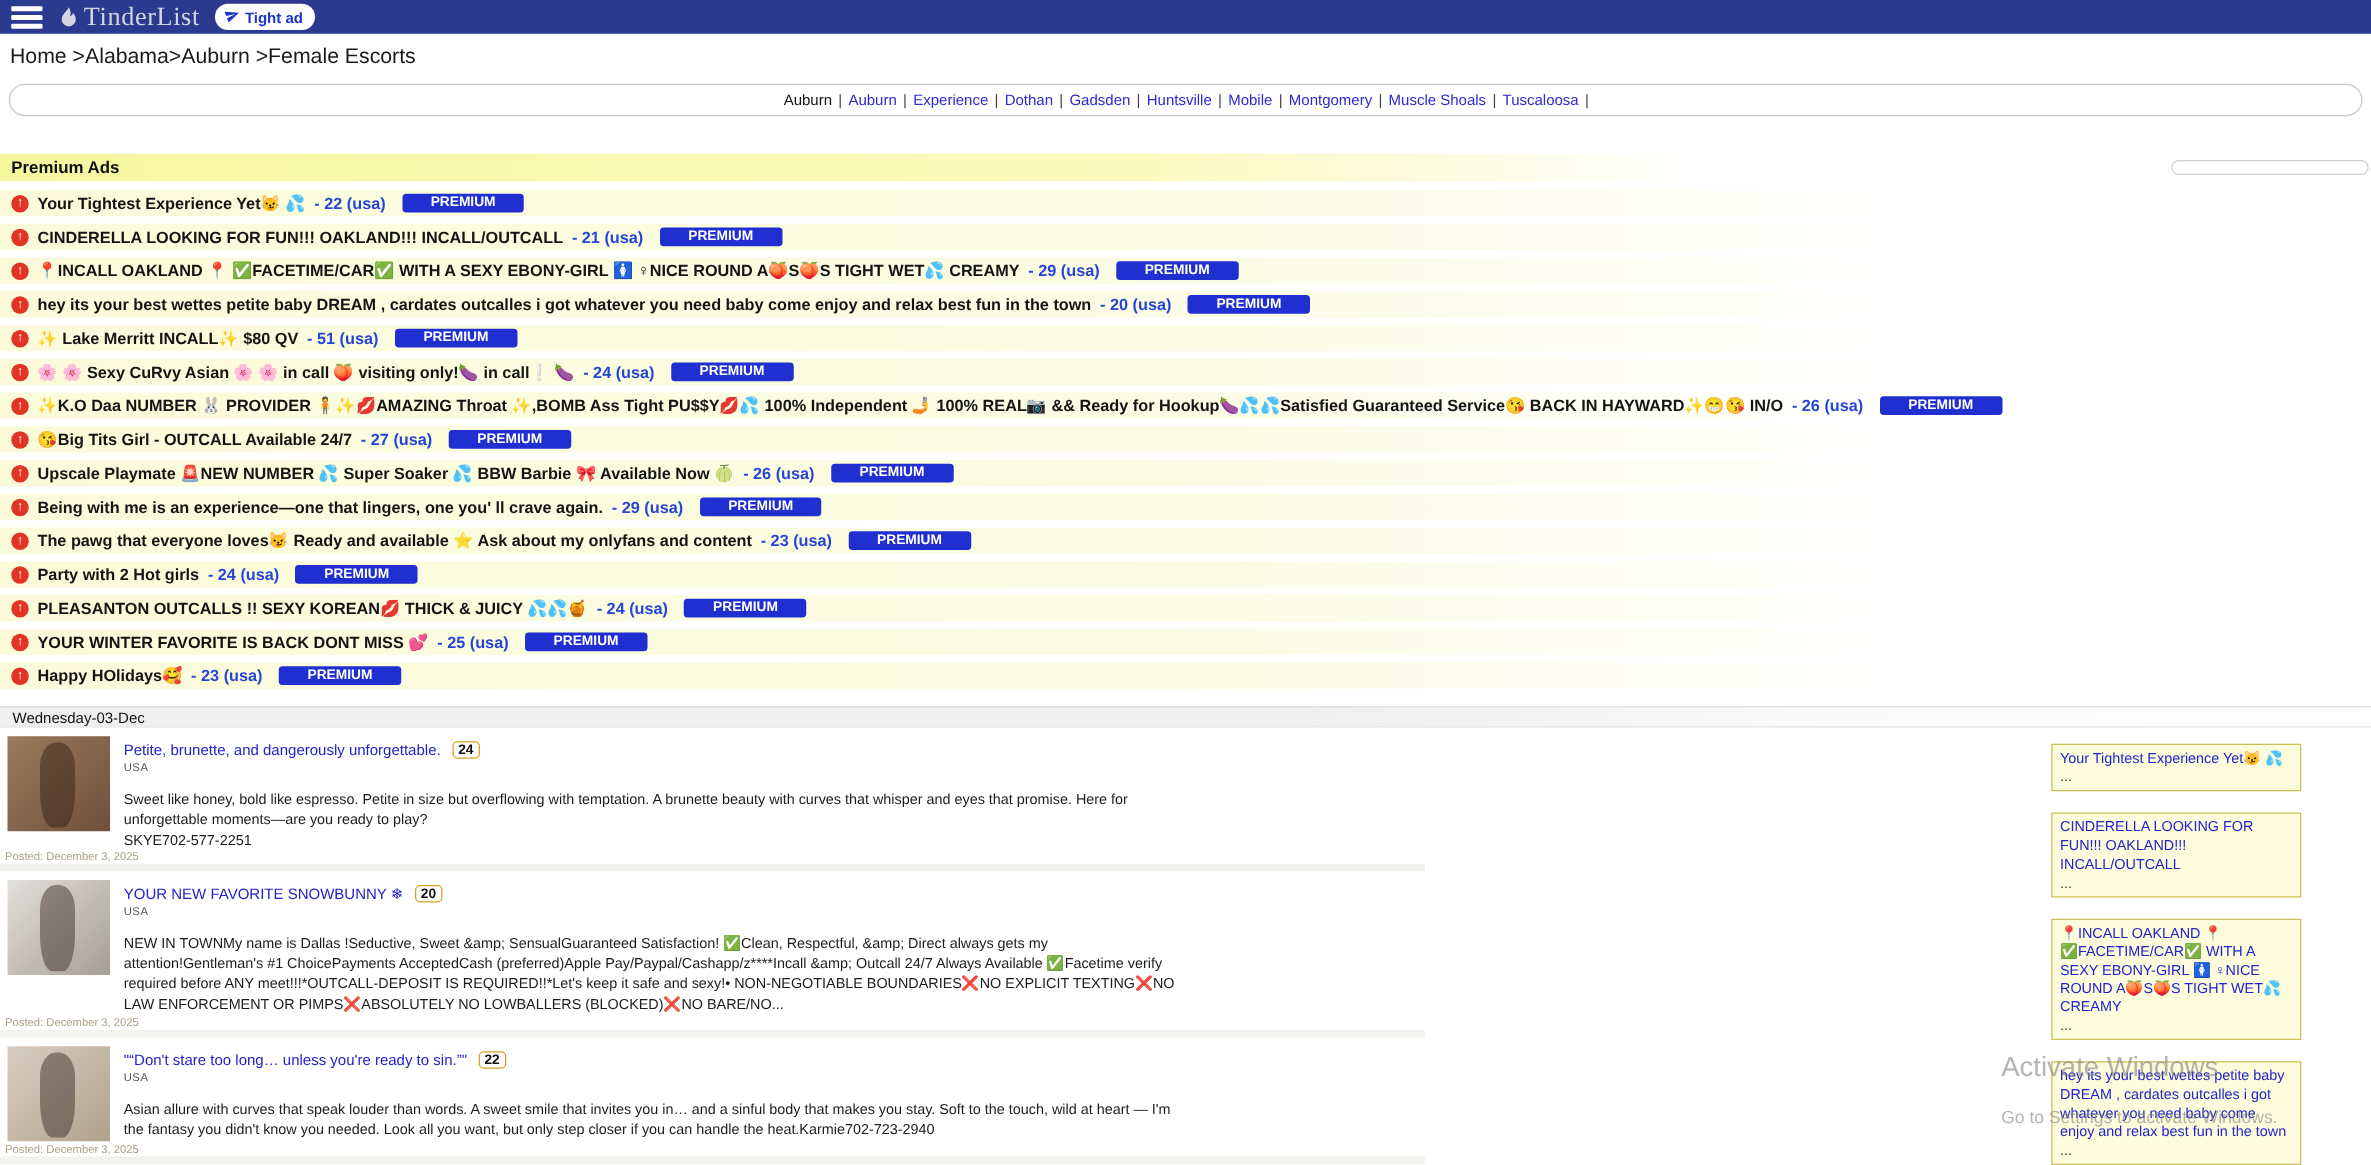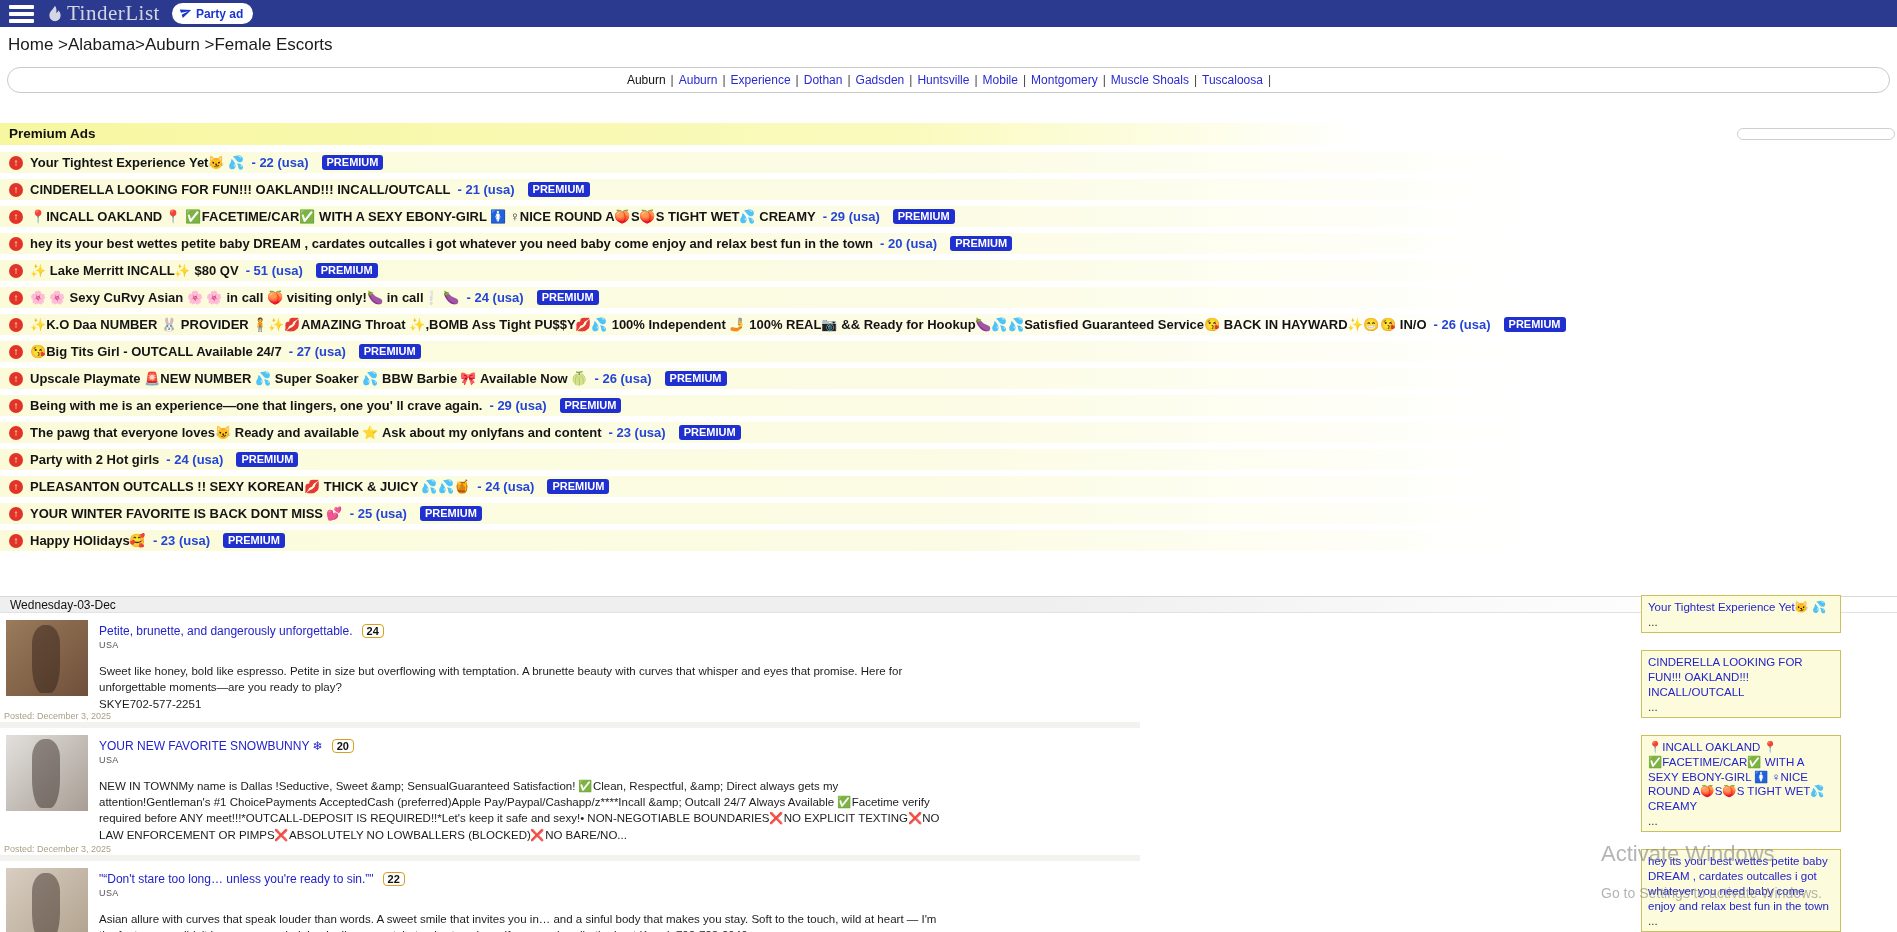--- a/index.html
+++ b/index.html
@@ -57,26 +57,26 @@
   }
   .up-icon {
     flex:none; width:14px; height:14px; border-radius:50%;
     background:#e23327; color:#fff; font-size:10px; font-weight:bold;
     line-height:14px; text-align:center;
   }
   .premium-ad-title { color:#141414; cursor:pointer; }
   .premium-ad-meta { color:#2545d8; }
   .premium-badge {
     background:#1f2fd0; color:#fff; font-size:11px; font-weight:bold;
-    padding:1px 5px 2px; border-radius:3px; margin-left:6px;
+    padding:1px 23px 2px; border-radius:3px; margin-left:6px;
   }
 
   
   .date-band {
-    margin-top:45px; height:17px; line-height:16px;
+    margin-top:14px; height:17px; line-height:16px;
     padding-left:10px; font-size:12px; color:#111;
     border-top:1px solid #d9d9d9; border-bottom:1px solid #e2e2e2;
     background: linear-gradient(90deg,#efefef 0%,#efefef 55%,#fbfbfb 80%,#ffffff 100%);
   }
 
   
   .listings { width:1140px; }
   .listing {
     position:relative; display:flex; gap:11px;
     padding:7px 0 12px 6px; min-height:94px;
@@ -138,21 +138,21 @@
         </svg>
     </span>
     <span>TinderList</span>
   </div>
   <button class="postad">
     <span>
       <svg width="12" height="12" viewBox="0 0 24 24">
           <path fill="#1b35cd" d="M2 21l21-9L2 3v7l15 2-15 2z" transform="rotate(-20 12 12)"></path>
         </svg>
     </span>
-    <span>Party ad</span>
+    <span>Tight ad</span>
   </button>
 </div>
 
 <div class="breadcrumb">Home &gt;Alabama&gt;Auburn &gt;Female Escorts</div>
 
 <div class="citybox">
     <span class="city-current">Auburn</span>
     <span class="city-sep">|</span>
     <span class="city-link">Auburn</span>
     <span class="city-sep">|</span>

